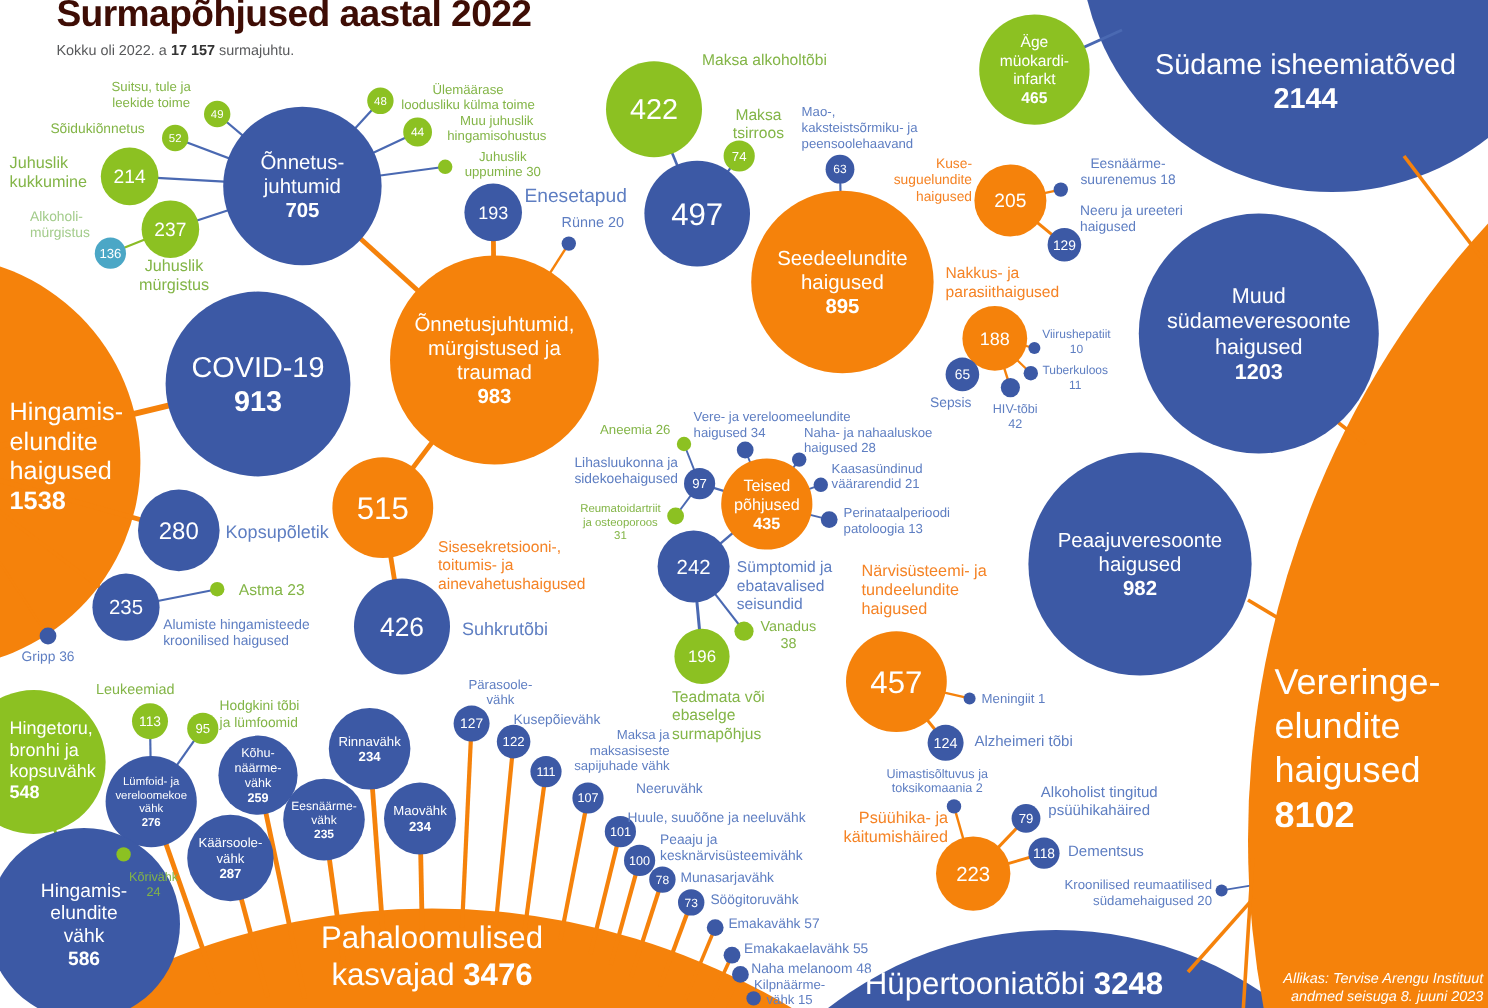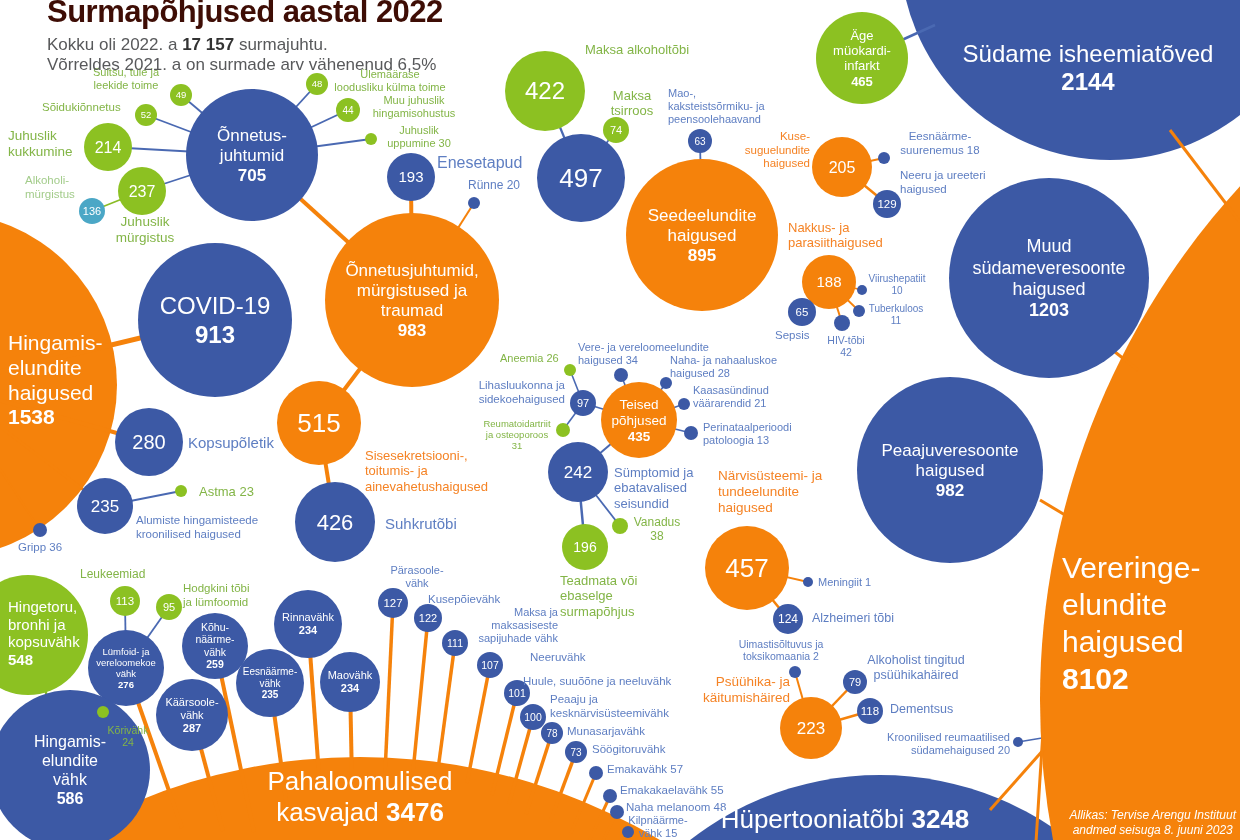--- a/index.html
+++ b/index.html
@@ -1,24 +1,24 @@
 <!DOCTYPE html>
 <html><head>
 <meta charset="utf-8">
 <style>
   html,body{margin:0;padding:0;background:#fff;}
   #stage{position:relative;width:1240px;height:840px;overflow:hidden;background:#fff;
          font-family:"Liberation Sans",sans-serif;}
   #chart{position:absolute;left:0;top:0;display:block;}
   #header{position:absolute;left:47px;top:-4px;z-index:5;}
   #header h1{margin:0;font-size:31px;font-weight:bold;letter-spacing:-0.5px;color:#3e0d05;line-height:1.05;}
-  #header p{margin:0;font-size:17px;color:#58595b;line-height:1.2;}
+  #header p{margin:0;font-size:12px;color:#58595b;line-height:1.2;}
   #header p:first-of-type{margin-top:6px;}
   #header b{color:#333;}
-  #source{position:absolute;right:4px;bottom:2px;z-index:6;text-align:center;
+  #source{position:absolute;right:4px;bottom:2px;z-index:6;text-align:right;
           font-size:12px;font-style:italic;color:#fff;line-height:1.25;}
   text{font-family:"Liberation Sans",sans-serif;}
 </style>
 </head>
 <body>
 
 <div id="stage">
   <svg id="chart" width="1240" height="840" viewBox="0 0 1240 840" xmlns="http://www.w3.org/2000/svg">
       <circle cx="1110" cy="-50" r="210" fill="#3c59a5"></circle>
       <circle cx="-55" cy="385" r="172" fill="#f5820b"></circle>
@@ -291,20 +291,19 @@
       <text x="8" y="350" fill="#ffffff" font-size="21" text-anchor="start"><tspan x="8">Hingamis-</tspan><tspan x="8" dy="24.779999999999998">elundite</tspan><tspan x="8" dy="24.779999999999998">haigused</tspan><tspan x="8" dy="24.779999999999998" font-weight="bold">1538</tspan></text>
       <text x="8" y="612" fill="#ffffff" font-size="15" text-anchor="start"><tspan x="8">Hingetoru,</tspan><tspan x="8" dy="17.7">bronhi ja</tspan><tspan x="8" dy="17.7">kopsuvähk</tspan><tspan x="8" dy="17.7" font-weight="bold">548</tspan></text>
       <text x="1062" y="578" fill="#ffffff" font-size="30" text-anchor="start"><tspan x="1062">Vereringe-</tspan><tspan x="1062" dy="37">elundite</tspan><tspan x="1062" dy="37">haigused</tspan><tspan x="1062" dy="37" font-weight="bold">8102</tspan></text>
       <text x="360" y="790" fill="#ffffff" font-size="26" text-anchor="middle"><tspan x="360">Pahaloomulised</tspan><tspan x="360" dy="30.68">kasvajad </tspan><tspan font-weight="bold">3476</tspan></text>
       <text x="845" y="828" fill="#ffffff" font-size="26" text-anchor="middle"><tspan x="845">Hüpertooniatõbi </tspan><tspan font-weight="bold">3248</tspan></text>
     </svg>
 
   <div id="header">
     <h1>Surmapõhjused aastal 2022</h1>
     <p><span>Kokku oli 2022. a </span><b>17 157</b><span> surmajuhtu.</span></p>
-    <p>Võrreldes 2021. a on surmade arv vähenenud 6,5%</p>
   </div>
 
   <div id="source">
     <div>Allikas: Tervise Arengu Instituut</div>
     <div>andmed seisuga 8. juuni 2023</div>
   </div>
 </div>
 
 </body></html>

